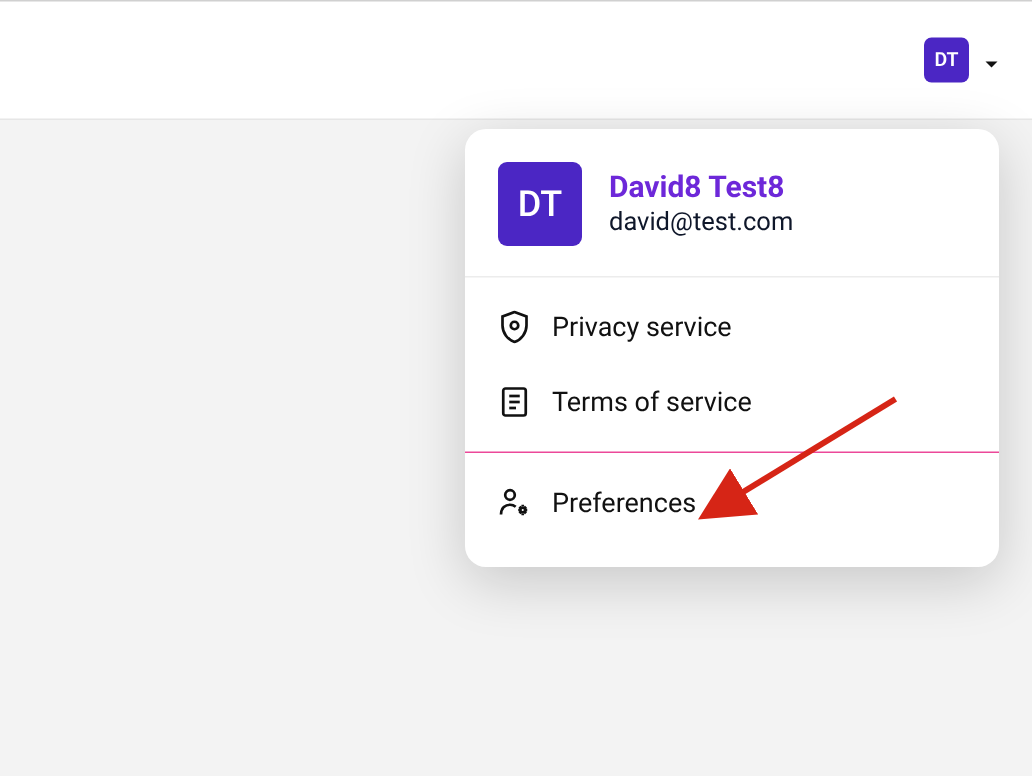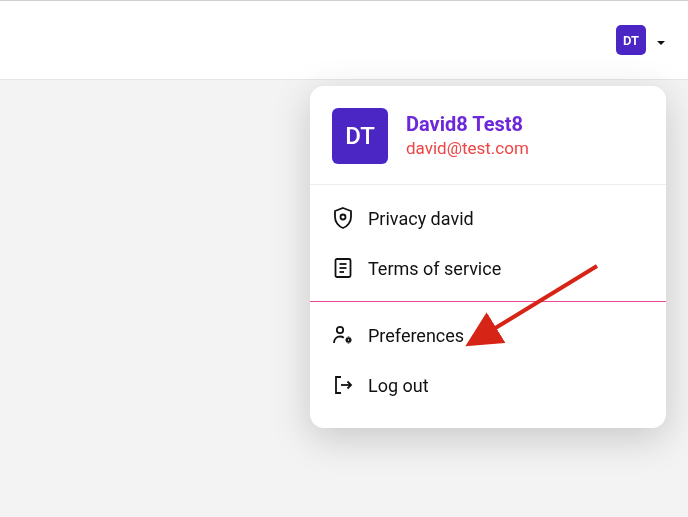--- a/index.html
+++ b/index.html
@@ -69,21 +69,21 @@
       flex-shrink: 0;
     }
     .user-name {
       font-size: 20px;
       font-weight: 700;
       color: #6d28d9;
       line-height: 1.25;
     }
     .user-email {
       font-size: 17px;
-      color: #ef4444;
+      color: #0f172a;
       line-height: 1.3;
     }
     .menu-section {
       padding: 8px 0;
     }
     .menu-section.divided-top {
       border-top: 1px solid #ec4899;
     }
     .menu-item {
       display: flex;
@@ -135,21 +135,21 @@
   </div>
 
   <div class="menu-section">
     <div class="menu-item">
       <span class="icon">
         <svg width="20" height="22" viewBox="0 0 20 22" fill="none" stroke="#111" stroke-width="1.8">
           <path d="M10 1 L18 4 V10 C18 15 14.5 19.5 10 21 C5.5 19.5 2 15 2 10 V4 Z"></path>
           <circle cx="10" cy="10" r="2.5"></circle>
         </svg>
       </span>
-      <span class="label">Privacy david</span>
+      <span class="label">Privacy service</span>
     </div>
     <div class="menu-item">
       <span class="icon">
         <svg width="18" height="20" viewBox="0 0 18 20" fill="none" stroke="#111" stroke-width="1.8">
           <rect x="1.5" y="1" width="15" height="18" rx="1.5"></rect>
           <line x1="5.5" y1="6" x2="12.5" y2="6"></line>
           <line x1="5.5" y1="10" x2="12.5" y2="10"></line>
           <line x1="5.5" y1="14" x2="10" y2="14"></line>
         </svg>
       </span>
@@ -162,30 +162,20 @@
       <span class="icon">
         <svg width="22" height="20" viewBox="0 0 22 20" fill="none" stroke="#111" stroke-width="1.8">
           <circle cx="8" cy="5" r="3.2"></circle>
           <path d="M2 18 C2 13.5 5 11.5 8 11.5 C9.5 11.5 10.8 12 11.8 12.8"></path>
           <circle cx="16.5" cy="15" r="1.6"></circle>
           <path d="M16.5 11.5 V12.5 M16.5 17.5 V18.5 M13.5 15 H14.5 M18.5 15 H19.5 M14.3 12.8 L15 13.5 M18 16.5 L18.7 17.2 M14.3 17.2 L15 16.5 M18 13.5 L18.7 12.8"></path>
         </svg>
       </span>
       <span class="label">Preferences</span>
     </div>
-    <div class="menu-item">
-      <span class="icon">
-        <svg width="20" height="20" viewBox="0 0 20 20" fill="none" stroke="#111" stroke-width="1.8">
-          <path d="M8 2 H3 V18 H8"></path>
-          <path d="M8 10 H18"></path>
-          <path d="M14.5 6.5 L18 10 L14.5 13.5"></path>
-        </svg>
-      </span>
-      <span class="label">Log out</span>
-    </div>
   </div>
 </div>
 
 <svg class="arrow-annotation" style="left:465px; top:260px;" width="140" height="95" viewBox="0 0 140 95">
   <defs>
     <marker id="ah" markerWidth="9" markerHeight="9" refX="5" refY="4.5" orient="auto">
       <path d="M0 0 L9 4.5 L0 9 Z" fill="#d62516"></path>
     </marker>
   </defs>
   <line x1="132" y1="6" x2="14" y2="78" stroke="#d62516" stroke-width="4" marker-end="url(#ah)"></line>

